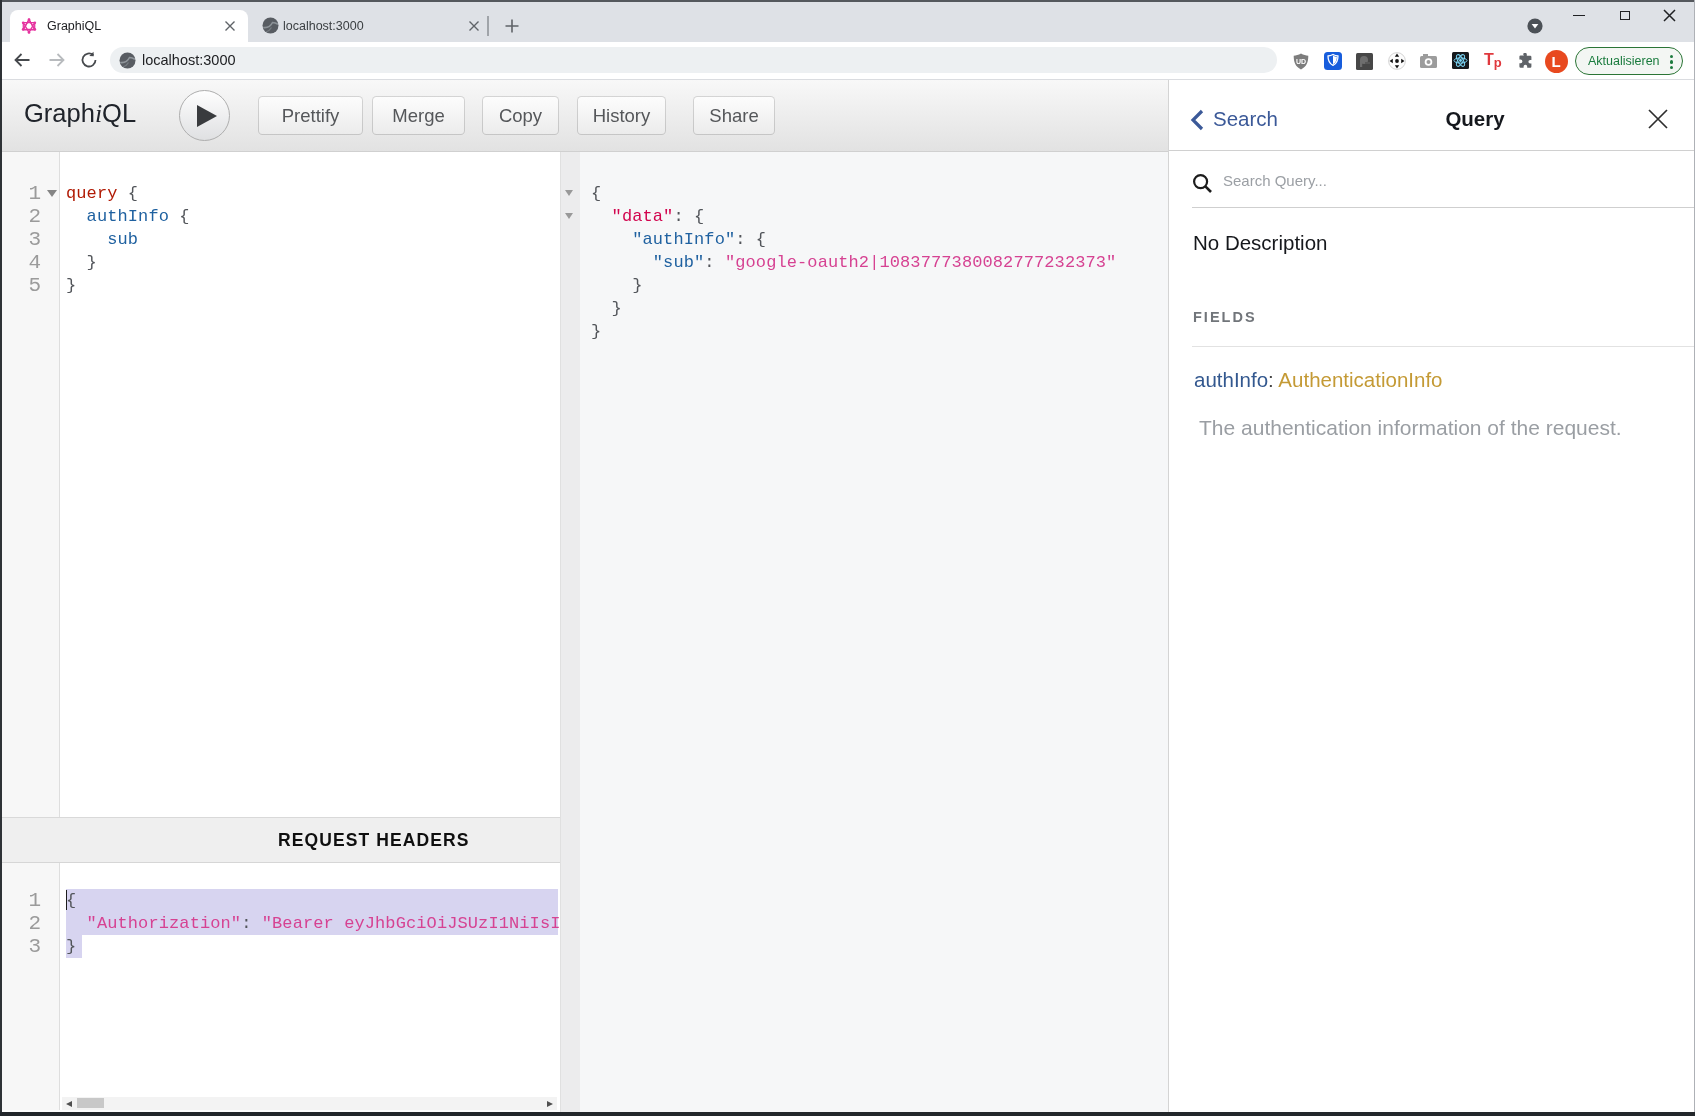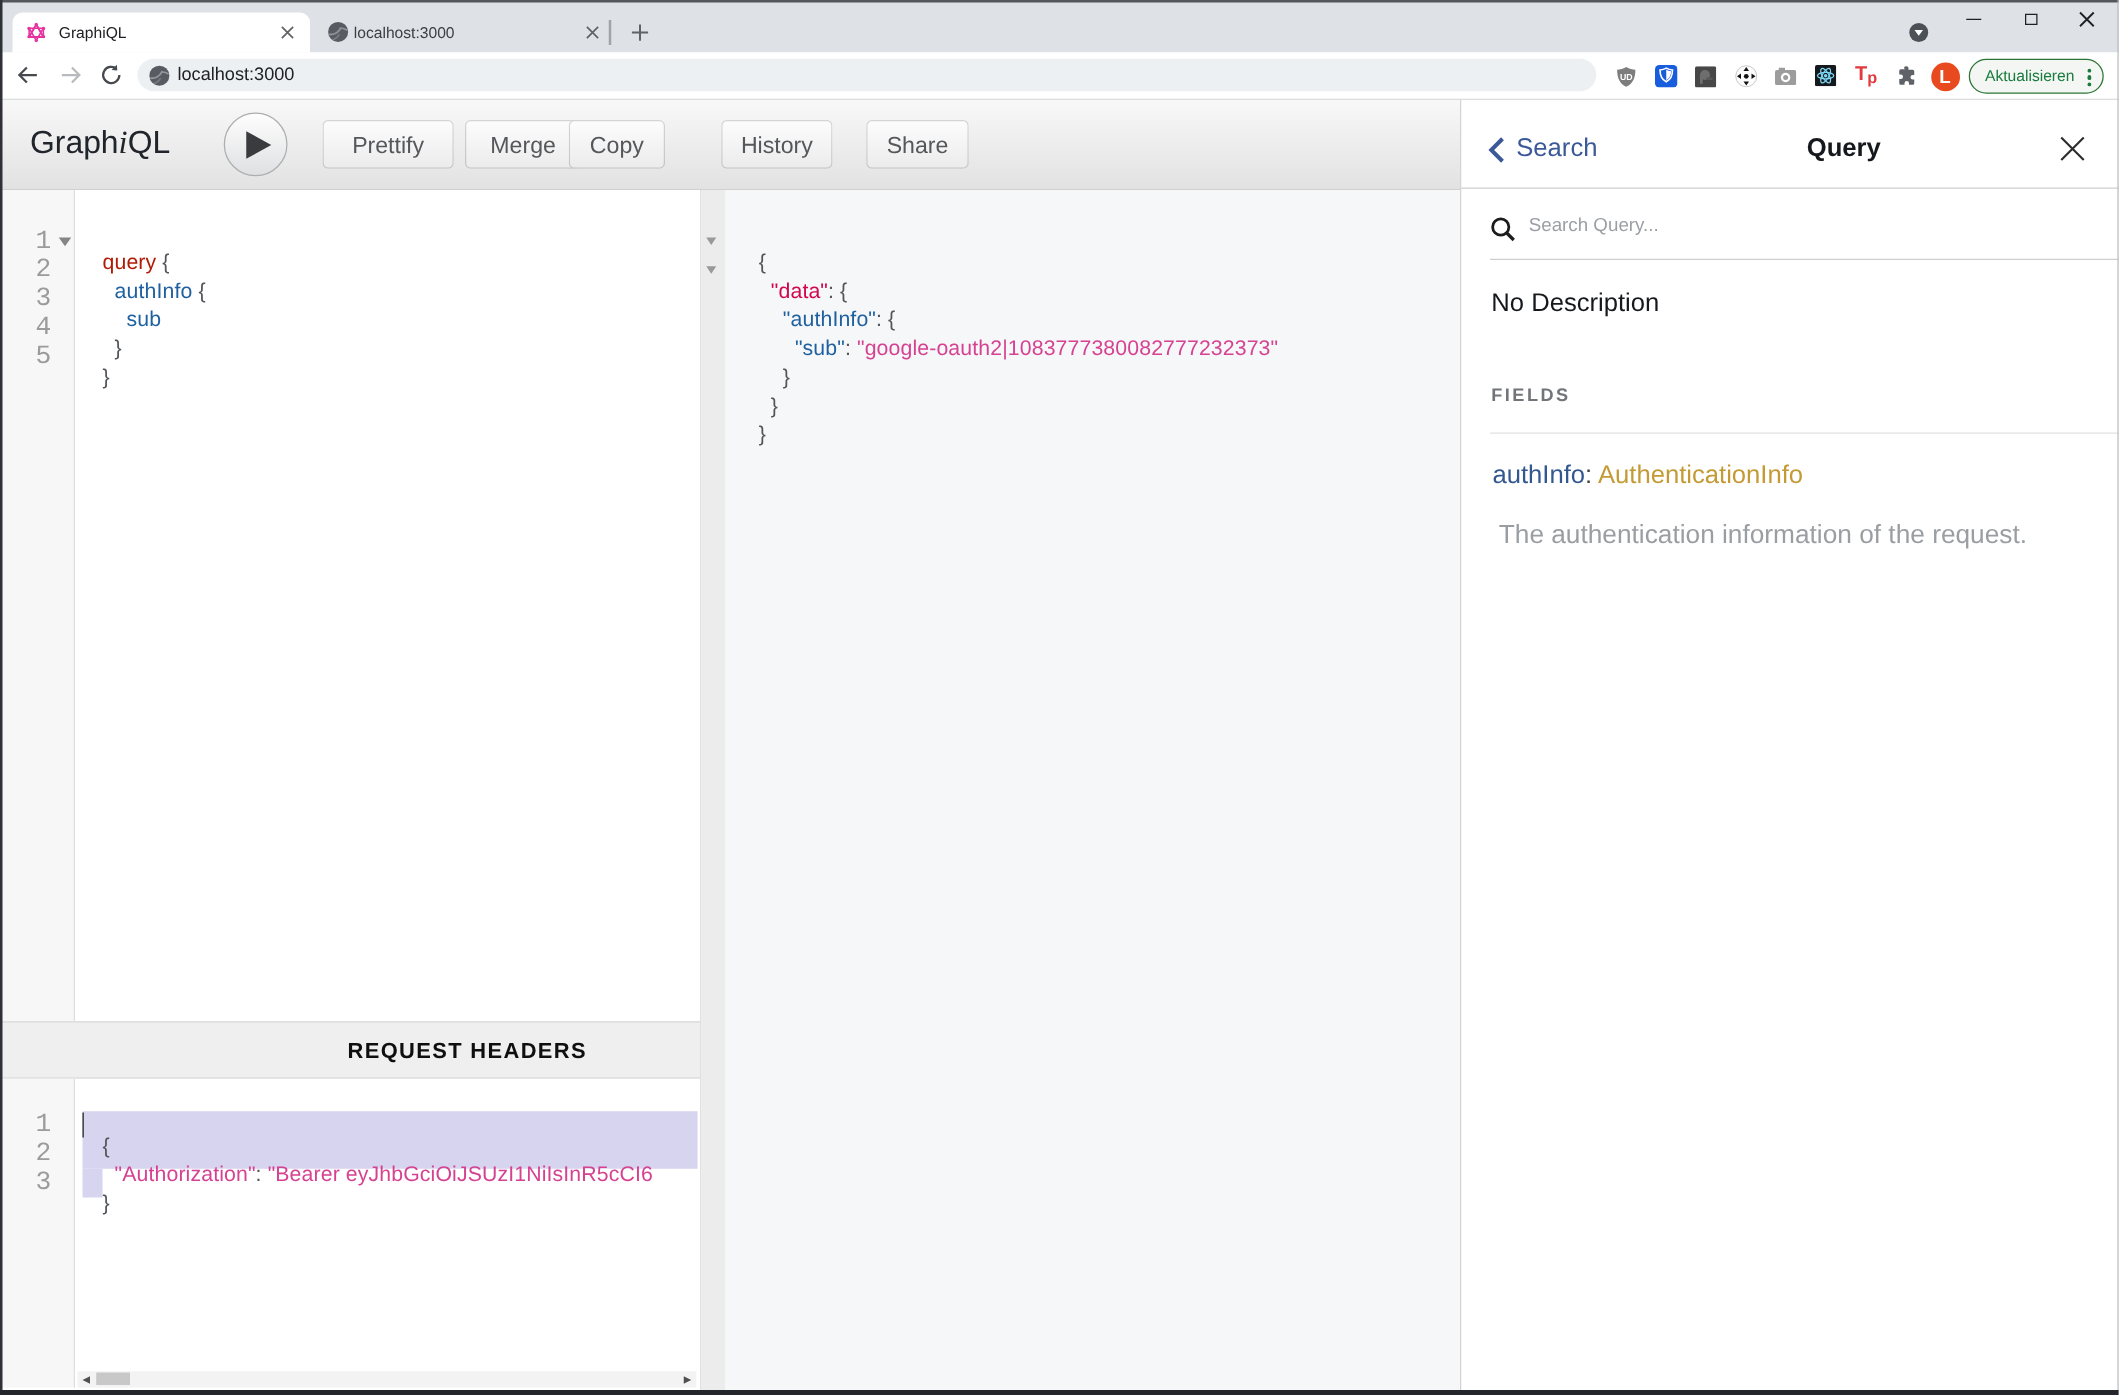--- a/index.html
+++ b/index.html
@@ -1,18 +1,18 @@
 <!DOCTYPE html>
 <html><head>
 <meta charset="utf-8">
 <style>
   html,body{margin:0;padding:0;}
   body{width:1695px;height:1116px;overflow:hidden;font-family:"Liberation Sans",sans-serif;position:relative;background:#fff;}
   .abs{position:absolute;}
-  pre{margin:16px;font-family:Liberation Sans, sans-serif;font-size:17px;line-height:23px;white-space:pre;letter-spacing:0.1px;}
+  pre{margin:0;font-family:Liberation Mono, monospace;font-size:17px;line-height:23px;white-space:pre;letter-spacing:0.1px;}
   
   #frame{left:0;top:0;width:1695px;height:42px;background:#dee1e6;}
   #tab1{left:10px;top:10px;width:238px;height:32px;background:#fff;border-radius:8px 8px 0 0;}
   .tabtitle{font-size:12.5px;color:#202124;}
   #toolbar{left:0;top:42px;width:1695px;height:37px;background:#fff;}
   #toolbarline{left:0;top:79px;width:1695px;height:1px;background:#dadce0;}
   #urlpill{left:110px;top:47px;width:1167px;height:26px;border-radius:13px;background:#edf0f2;}
   
   #topbar{left:1px;top:80px;width:1167px;height:71px;background:linear-gradient(#f8f8f8,#e2e2e2);border-bottom:1px solid #d0d0d0;}
   .gbtn{position:absolute;top:16px;height:39px;border-radius:4.5px;background:linear-gradient(#fdfdfd,#ebebeb);box-shadow:inset 0 0 0 1px rgba(0,0,0,0.16);color:#55575a;font-size:18.5px;text-align:center;line-height:39px;}
@@ -149,21 +149,21 @@
 <div class="abs" style="left:1575px;top:47px;width:106px;height:26px;border-radius:14.5px;border:1.5px solid #2b7536;background:#f3f6f3;color:#197b3d;font-size:12.5px;text-align:center;line-height:26px;">Aktualisieren&nbsp;&nbsp;&nbsp;</div>
 <div class="abs" style="left:1670px;top:55px;width:3.4px;height:3.4px;border-radius:50%;background:#1d7a3e;"></div>
 <div class="abs" style="left:1670px;top:60.3px;width:3.4px;height:3.4px;border-radius:50%;background:#1d7a3e;"></div>
 <div class="abs" style="left:1670px;top:65.6px;width:3.4px;height:3.4px;border-radius:50%;background:#1d7a3e;"></div>
 <div id="topbar" class="abs">
   <div class="abs" style="left:23px;top:19px;font-size:25.5px;color:#20242b;">Graph<i style="font-family:'Liberation Serif',serif;font-size:26px;">i</i>QL</div>
   <div class="abs" style="left:178px;top:10px;width:49px;height:49px;border-radius:50%;background:linear-gradient(#fefefe,#dfe0e2);border:1px solid #aeaeae;"></div>
   <div class="abs tri" style="left:196px;top:24.5px;border-left:20px solid #393b3e;border-top:11.5px solid transparent;border-bottom:11.5px solid transparent;"></div>
   <div class="gbtn" style="left:257px;width:105px;">Prettify</div>
   <div class="gbtn" style="left:371px;width:93px;">Merge</div>
-  <div class="gbtn" style="left:454px;width:77px;">Copy</div>
+  <div class="gbtn" style="left:481px;width:77px;">Copy</div>
   <div class="gbtn" style="left:576px;width:89px;">History</div>
   <div class="gbtn" style="left:692px;width:82px;">Share</div>
 </div>
 <div id="qeditor" class="abs">
     <div class="gutter"></div>
   <div class="lnum" style="left:0;top:30px;">1</div>
   <div class="lnum" style="left:0;top:53px;">2</div>
   <div class="lnum" style="left:0;top:76px;">3</div>
   <div class="lnum" style="left:0;top:99px;">4</div>
   <div class="lnum" style="left:0;top:122px;">5</div>

